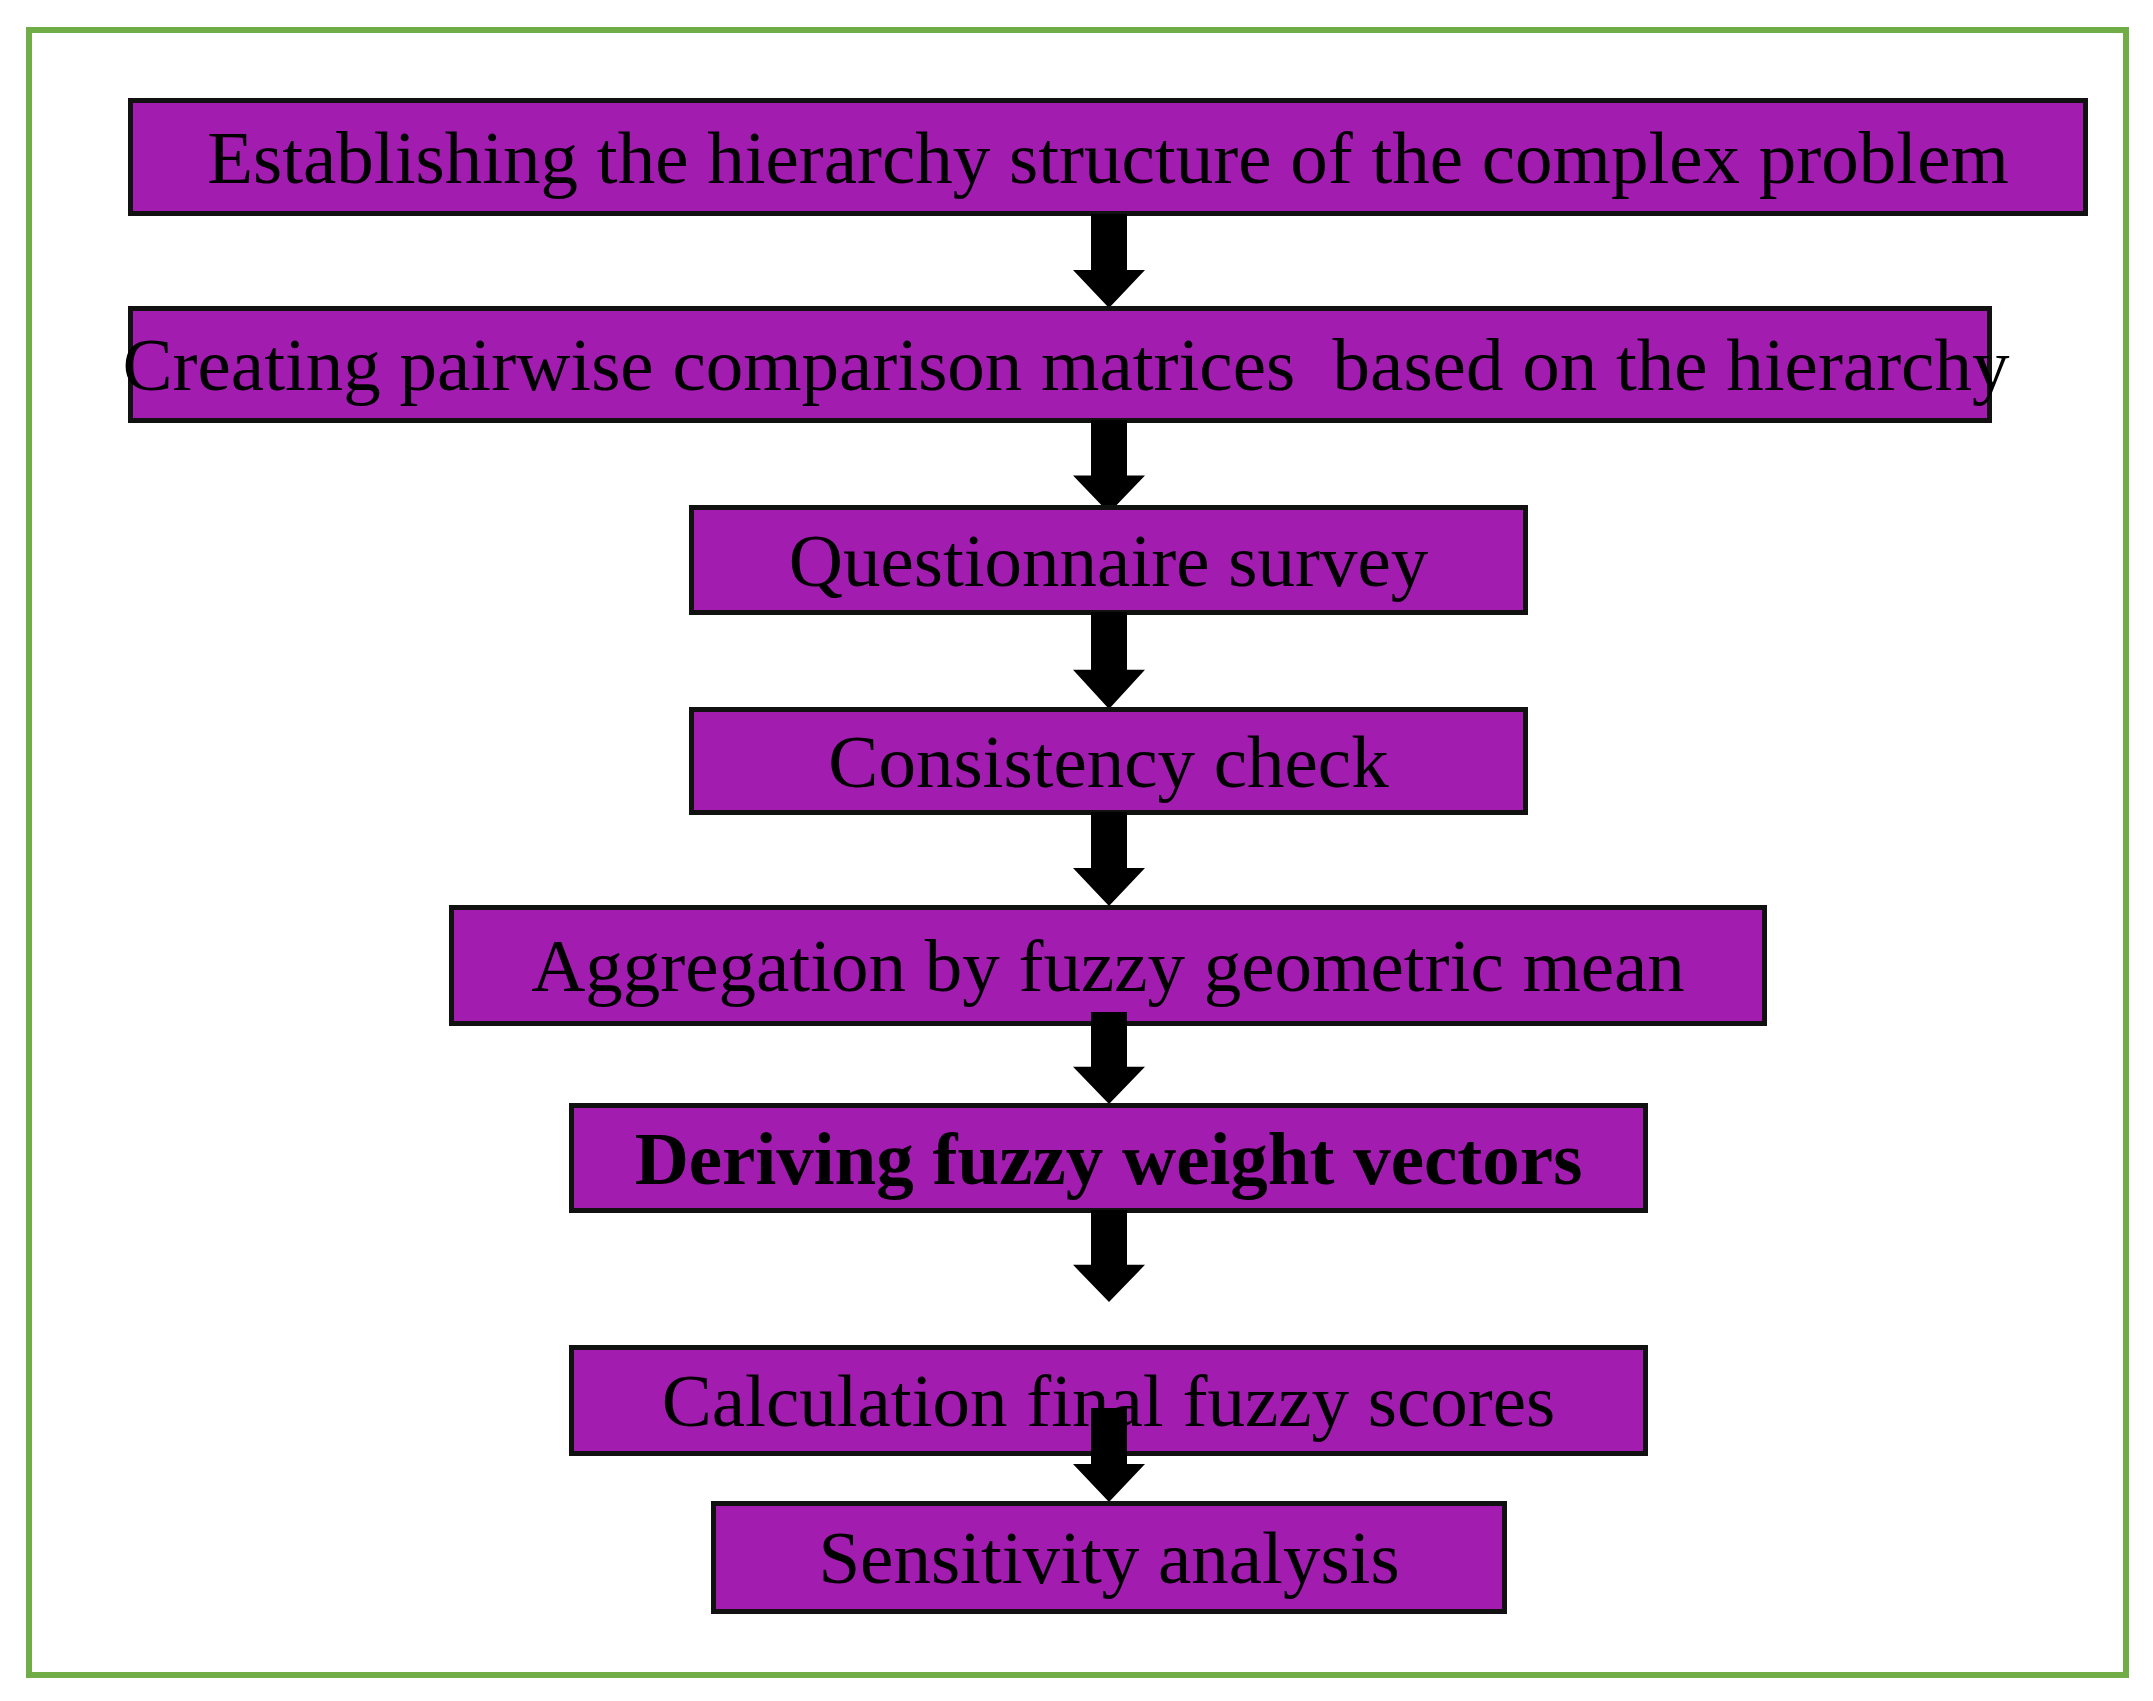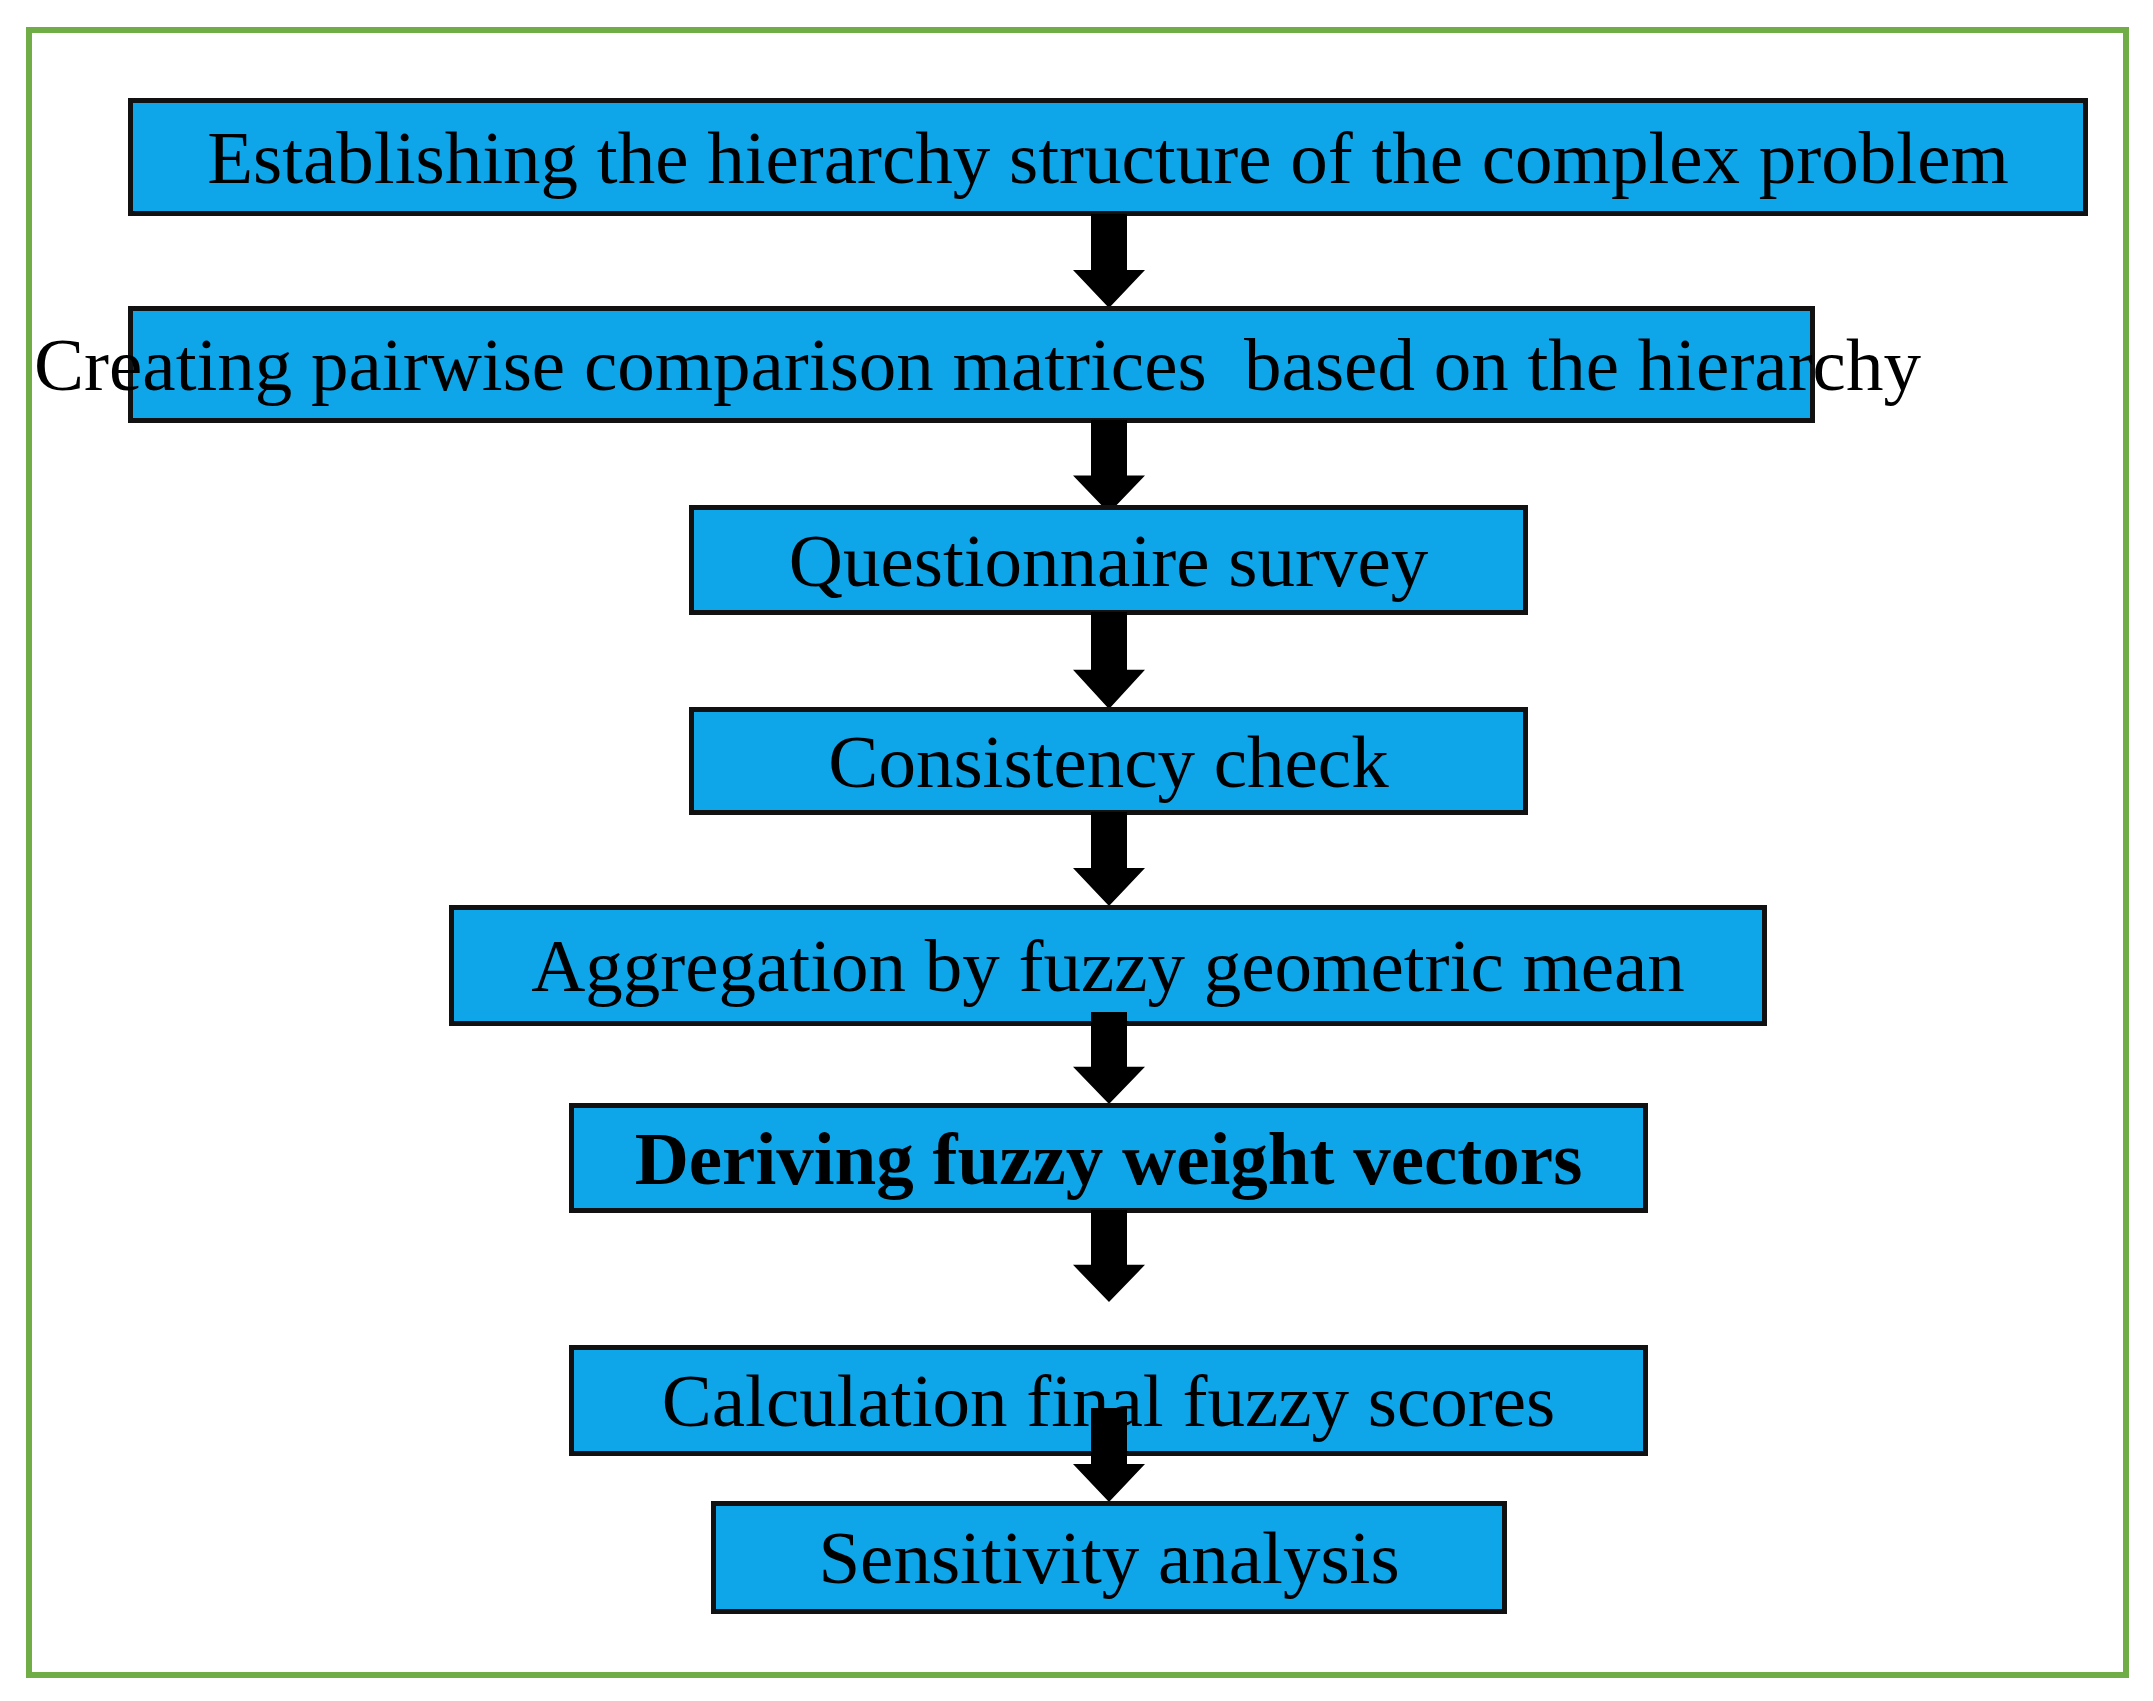--- a/index.html
+++ b/index.html
@@ -15,32 +15,32 @@
     left: 26px; top: 27px;
     width: 2103px; height: 1651px;
     border: 6.8px solid #70AD47;
     box-sizing: border-box;
     background: #ffffff;
   }
   .step {
     position: absolute;
     box-sizing: border-box;
     border: 5.1px solid #111111;
-    background: #0ea5e9;
+    background: #a21caf;
     display: flex;
     align-items: center;
     justify-content: center;
     font-size: 75px;
     line-height: 1;
     color: #000000;
     white-space: pre;
     text-align: center;
   }
   .s1 { left: 128px;  top: 98px;  width: 1960px; height: 118px; }
-  .s2 { left: 128px;  top: 306px;  width: 1687px; height: 117px; padding-left: 12px; }
+  .s2 { left: 128px;  top: 306px;  width: 1864px; height: 117px; padding-left: 12px; }
   .s3 { left: 689px;  top: 505px;  width: 839px;  height: 110px; }
   .s4 { left: 689px;  top: 707px;  width: 839px;  height: 108px; text-align: right; }
   .s5 { left: 449px;  top: 905px; width: 1318px; height: 121px; }
   .s6 { left: 569px;  top: 1103px; width: 1079px; height: 110px; font-weight: bold; }
   .s7 { left: 569px;  top: 1300px; width: 1079px; height: 111px; margin-top: 45px; }
   .s8 { left: 711px;  top: 1501px; width: 796px;  height: 113px; }
 
   .arrow {
     position: absolute;
     width: 72px;

